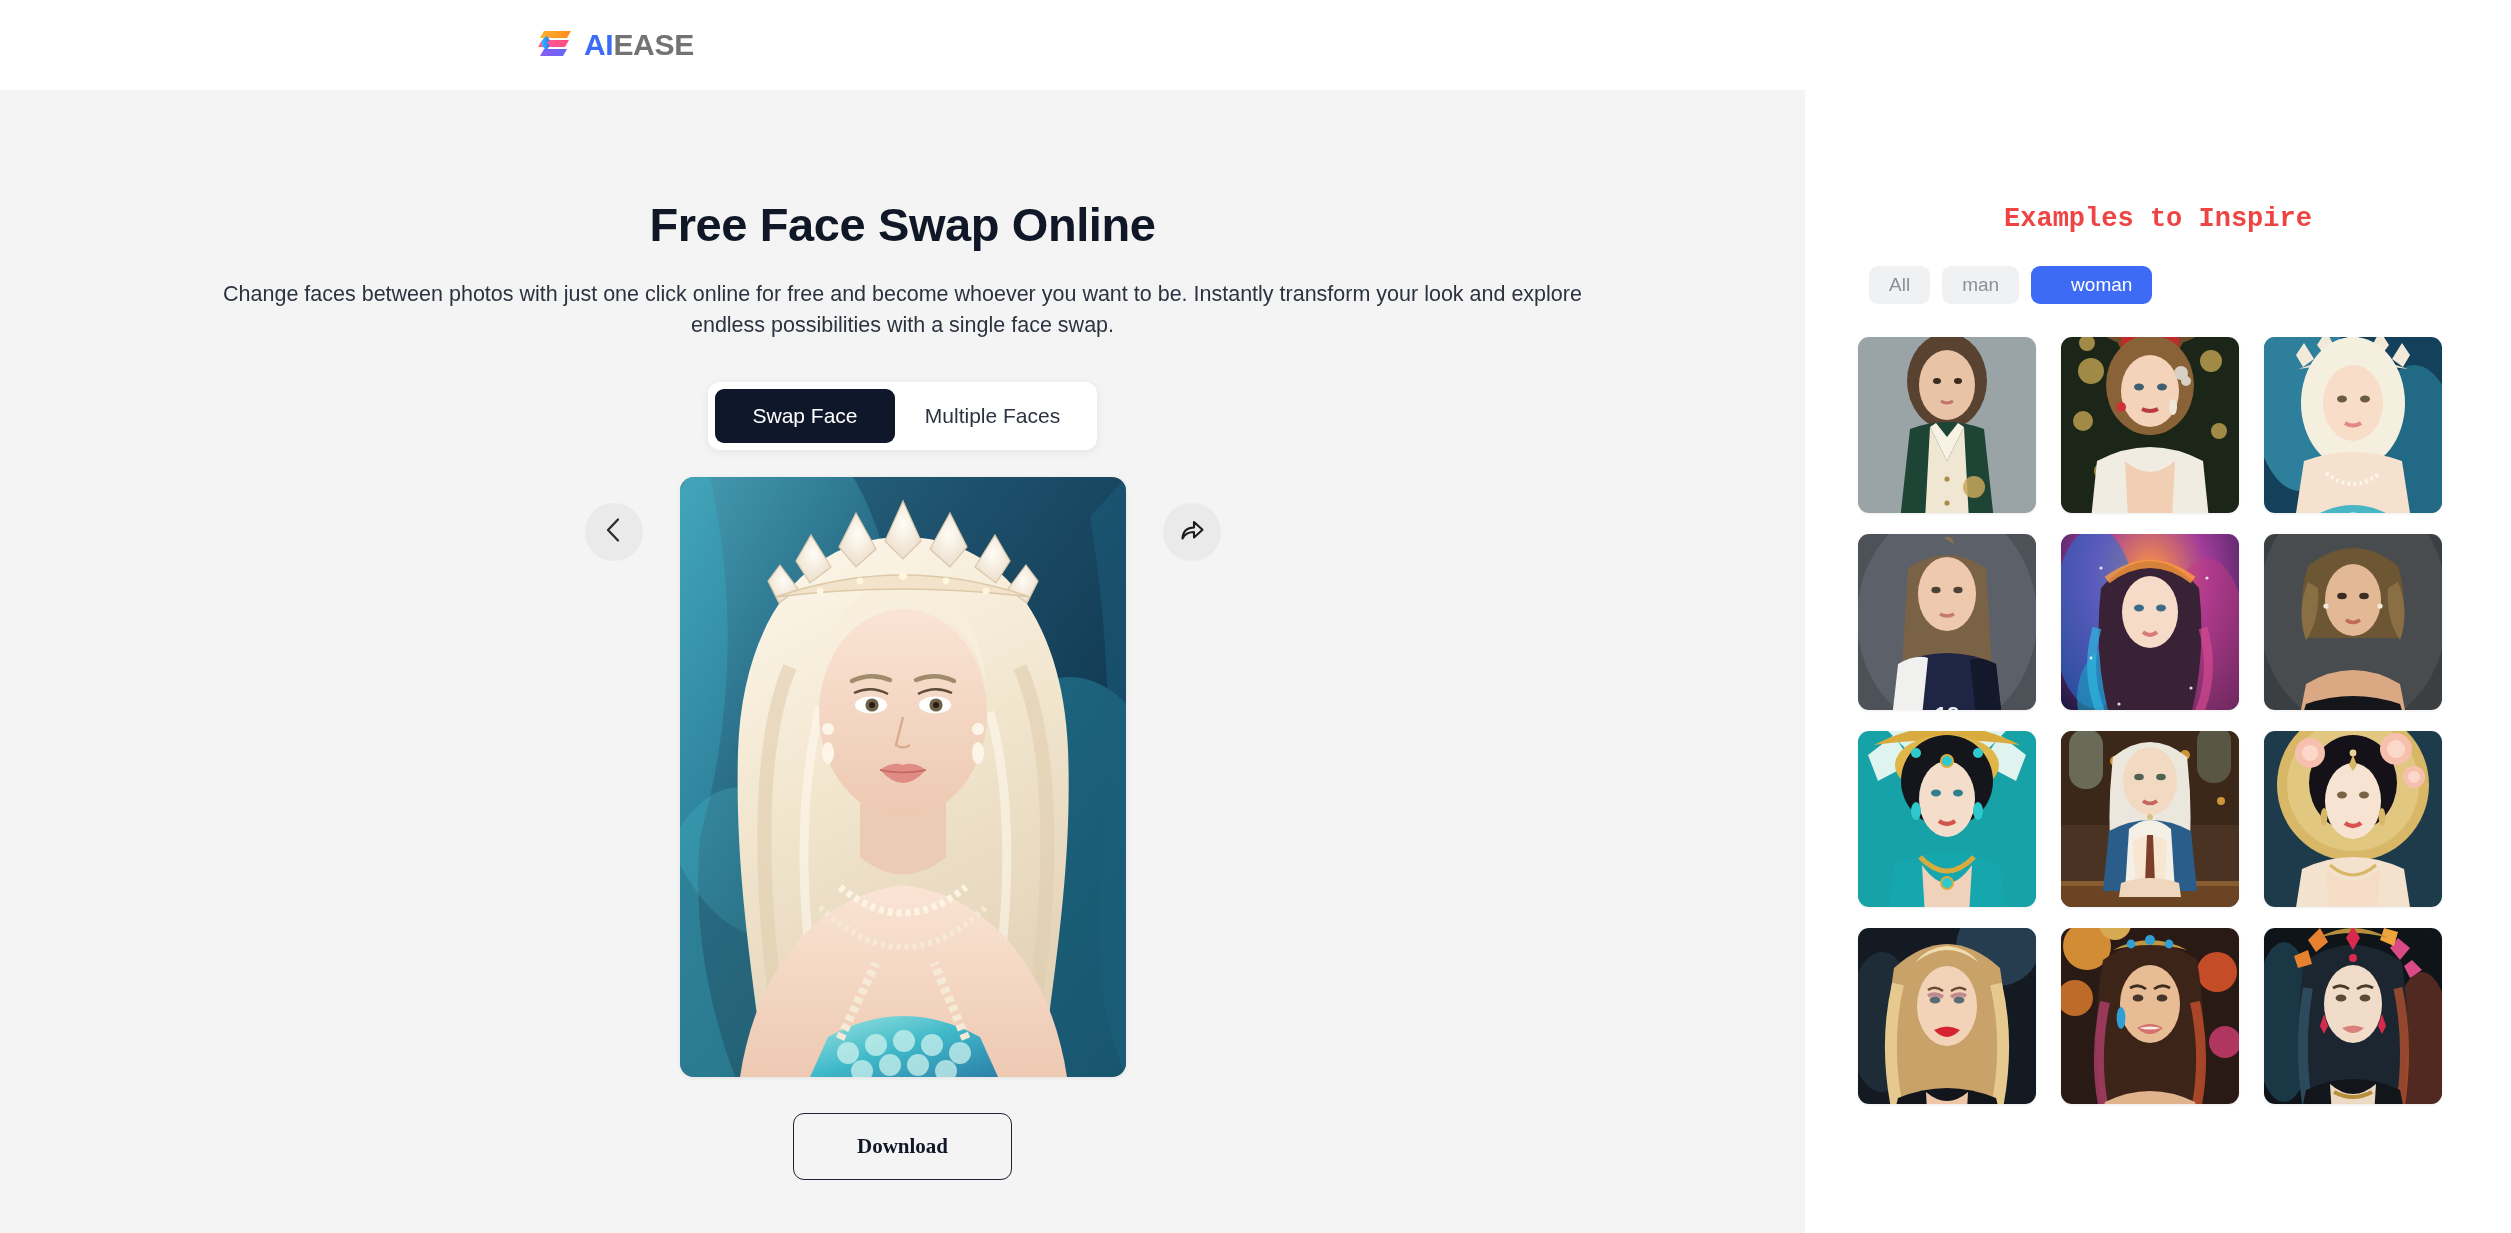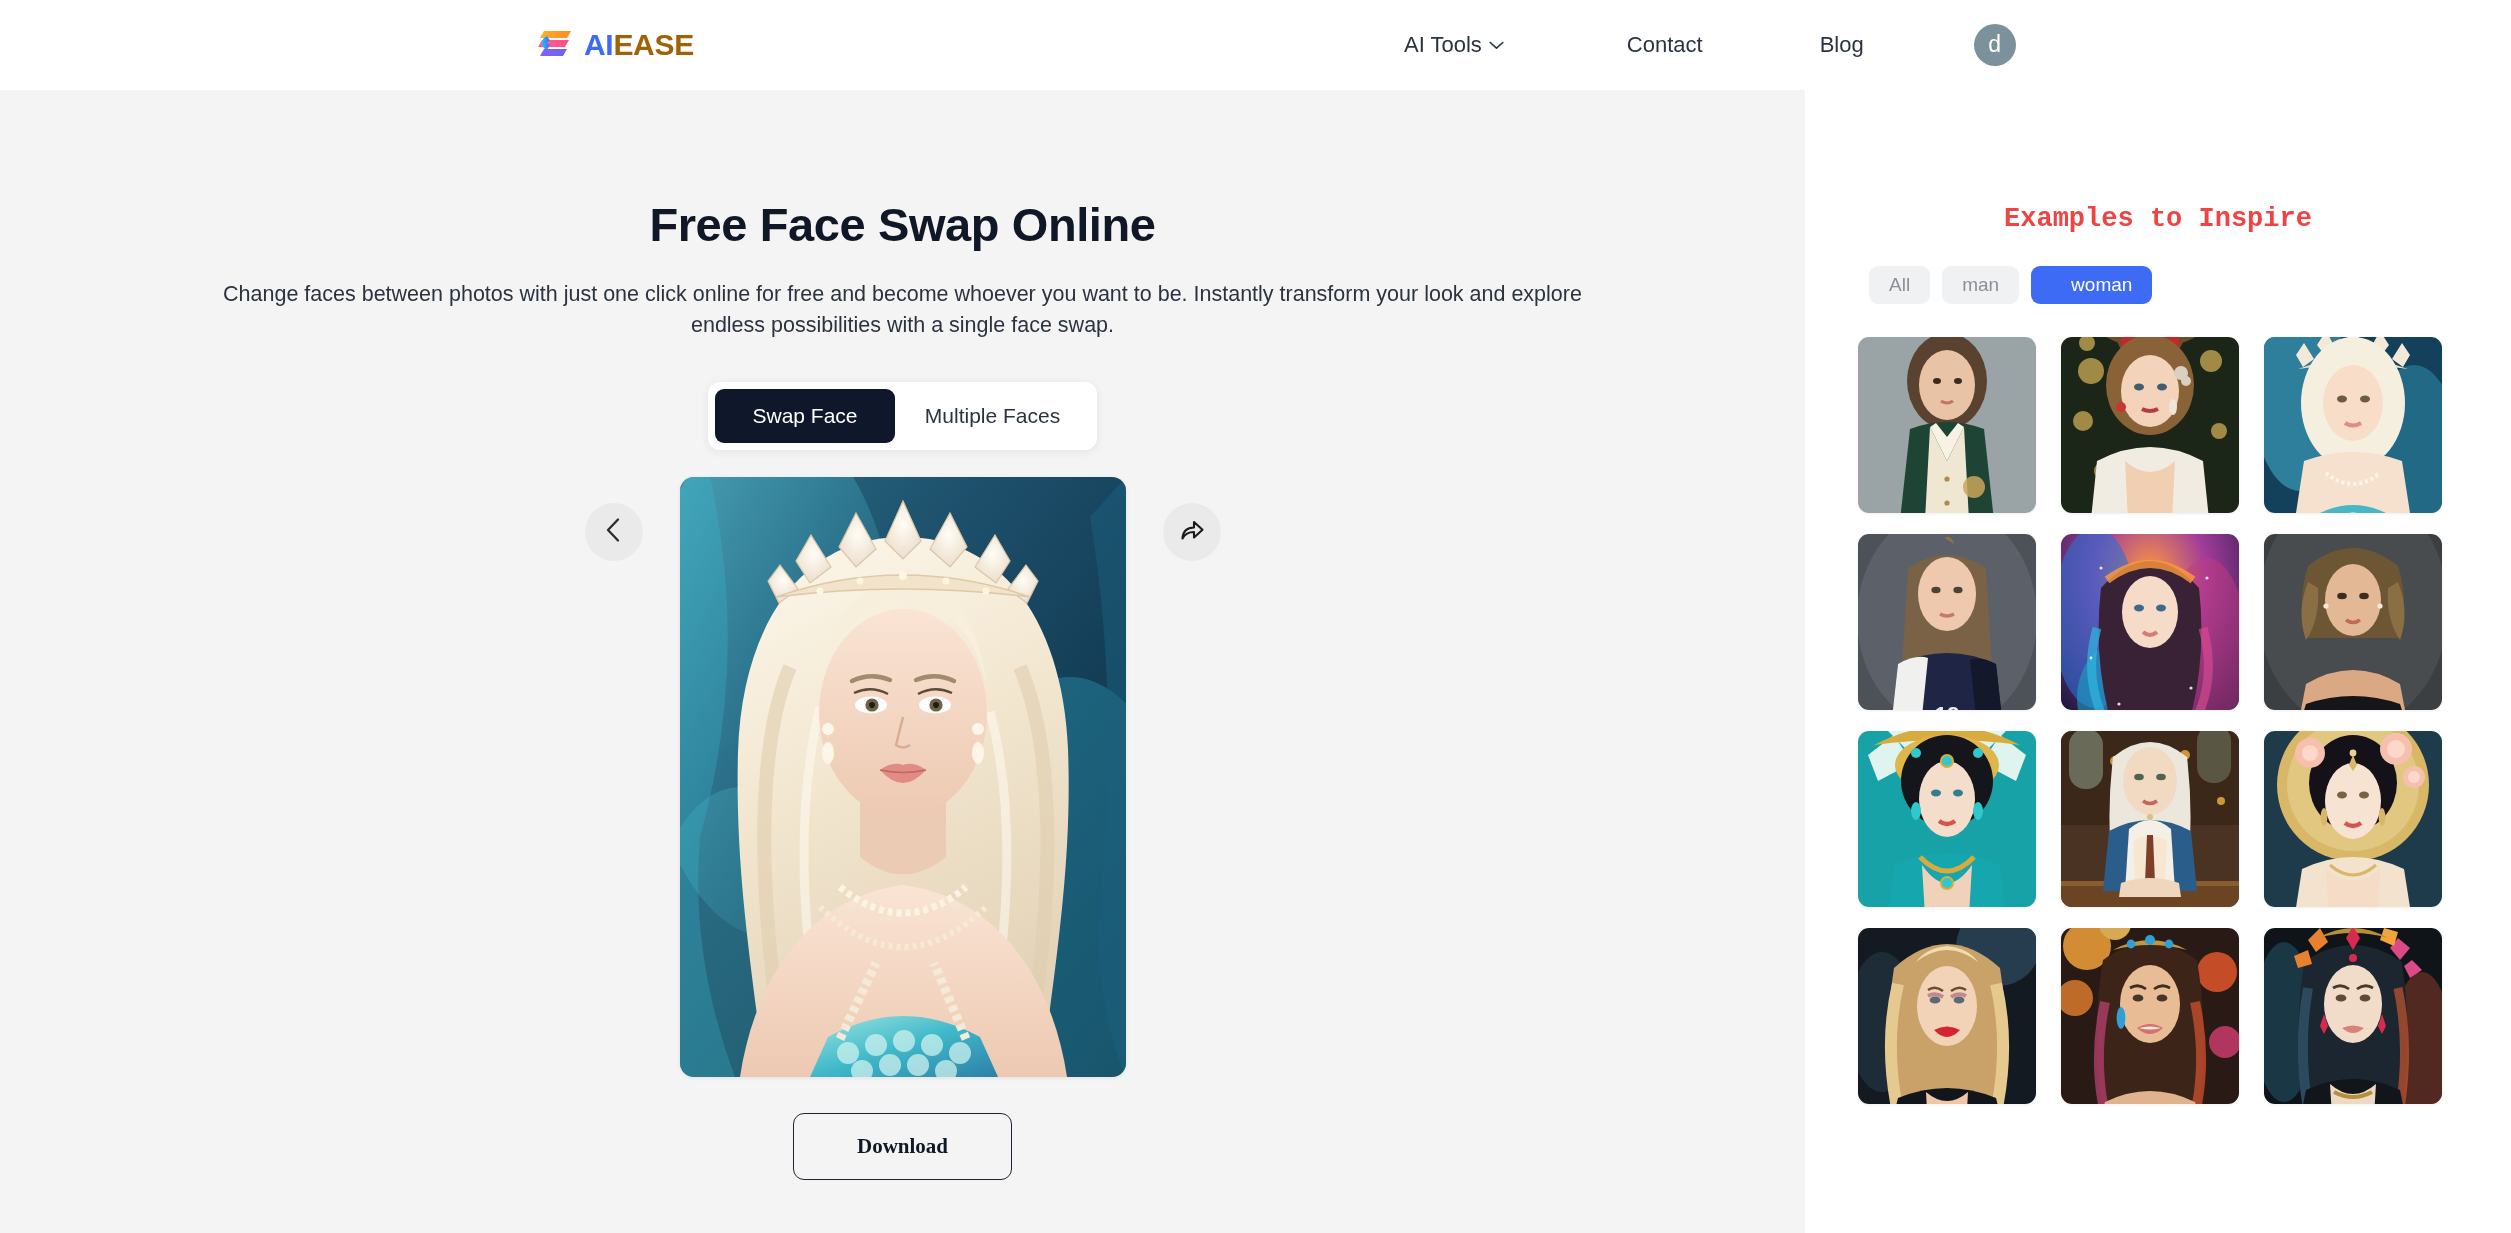--- a/index.html
+++ b/index.html
@@ -25,21 +25,21 @@
     transform: translateY(-50%);
     display: flex; align-items: center; gap: 11px;
     cursor: pointer;
   }
   .logo-mark { width: 36px; height: 34px; display:block; }
   .logo-text {
     font-size: 30px; font-weight: 700; letter-spacing: -0.3px;
     line-height: 1; white-space: nowrap;
   }
   .logo-text .ai { color: #3d6bf5; }
-  .logo-text .ease { color: #a16207; }
+  .logo-text .ease { color: #737373; }
 
   .nav {
     position: absolute; left: 1404px; top: 50%;
     transform: translateY(-50%);
     display: flex; align-items: center;
   }
   .nav-item {
     font-size: 22px; color: #2c3340;
     display: flex; align-items: center; gap: 7px;
     cursor: pointer; white-space: nowrap;
@@ -204,40 +204,20 @@
         </defs>
         <path d="M7 3 L34 3 L30 10 L3 10 Z" fill="url(#lg1)"></path>
         <path d="M5 12 L32 12 L28 19 L1 19 Z" fill="url(#lg2)"></path>
         <path d="M7 21 L30 21 L26 28 L3 28 Z" fill="url(#lg3)"></path>
         <path d="M10 8 C3 11, 3 19, 10 22 L13 17 C9.5 15.8, 9.5 13.6, 13 12.6 Z" fill="url(#lg4)"></path>
       </svg>
     </span>
     <span class="logo-text"><span class="ai">AI</span><span class="ease">EASE</span></span>
   </div>
 
-  <div class="nav">
-    <div class="nav-item">
-      <span>AI Tools</span>
-      <span>
-        <svg class="chev" width="15" height="9" viewBox="0 0 15 9">
-            <path d="M1.2 1.5 L7.5 7.2 L13.8 1.5" fill="none" stroke="#2c3340" stroke-width="1.6" stroke-linecap="round" stroke-linejoin="round"></path>
-          </svg>
-      </span>
-    </div>
-    <div class="nav-gap1"></div>
-    <div class="nav-item">
-      <span>Contact</span>
-    </div>
-    <div class="nav-gap2"></div>
-    <div class="nav-item">
-      <span>Blog</span>
-    </div>
-    <div class="nav-gap3"></div>
-    <div class="avatar">d</div>
-  </div>
 </div>
 
 <div class="body-split">
 
   <div class="main">
 
     <h1 class="page-title">Free Face Swap Online</h1>
     <p class="page-sub">Change faces between photos with just one click online for free and become whoever you want to be. Instantly transform your look and explore endless possibilities with a single face swap.</p>
 
     <div class="tabs">

